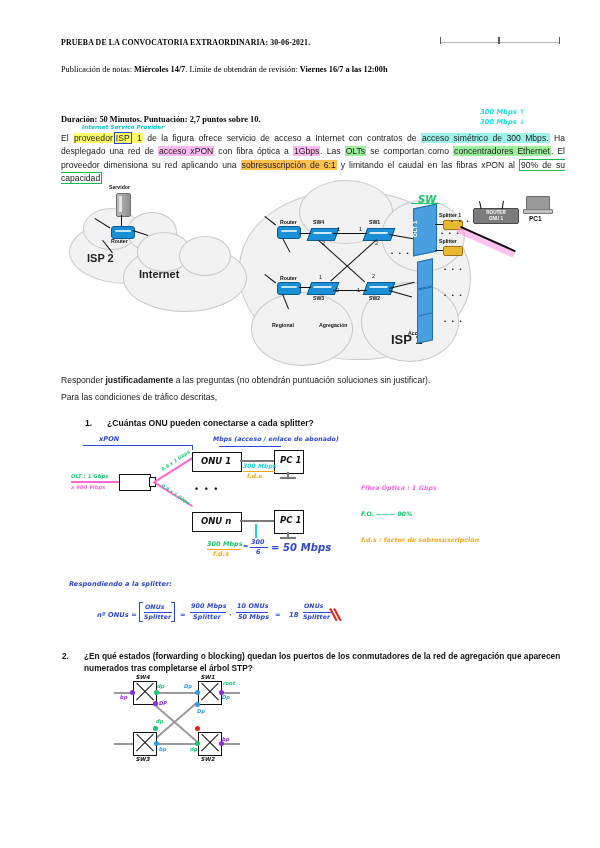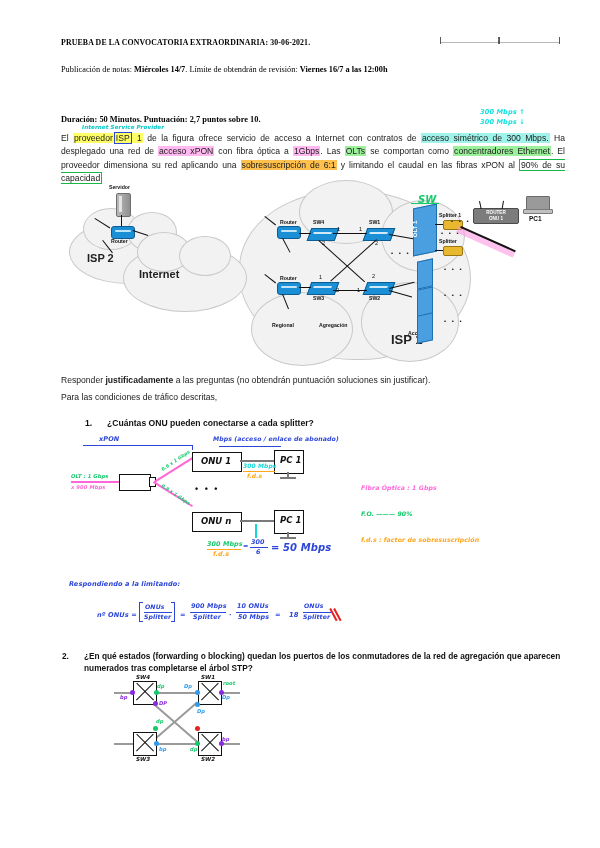--- a/index.html
+++ b/index.html
@@ -316,21 +316,21 @@
     <div class="hw" style="left:182px;top:110px;font-size:6.4px;color:#2d46d8;">=</div>
     <div class="hw" style="left:190px;top:106px;font-size:6.4px;color:#2d46d8;">300</div>
     <div class="bl" style="left:189px;top:115px;width:18px;height:1.4px;"></div>
     <div class="hw" style="left:195px;top:116px;font-size:6.4px;color:#2d46d8;">6</div>
     <div class="hw" style="left:210px;top:110px;font-size:10px;color:#2d46d8;">= 50 Mbps</div>
 
     <div class="hw" style="left:300px;top:52px;font-size:6.2px;color:#ff66d8;">Fibra  Óptica : 1 Gbps</div>
     <div class="hw" style="left:300px;top:78px;font-size:6.2px;color:#16c96b;">F.O. ——— 90%</div>
     <div class="hw" style="left:300px;top:104px;font-size:6.2px;color:#ffa61a;">f.d.s : factor  de  sobresuscripción</div>
 
-    <div class="hw" style="left:8px;top:148px;font-size:6.6px;color:#2d46d8;">Respondiendo a la limitando:</div>
+    <div class="hw" style="left:8px;top:148px;font-size:6.6px;color:#2d46d8;">Respondiendo a la splitter:</div>
     <div class="hw" style="left:36px;top:179px;font-size:6.6px;color:#2d46d8;">nº ONUs =</div>
     <div class="bl" style="left:78px;top:170px;width:1.4px;height:20px;"></div>
     <div class="bl" style="left:78px;top:170px;width:4px;height:1.4px;"></div>
     <div class="bl" style="left:78px;top:189px;width:4px;height:1.4px;"></div>
     <div class="hw" style="left:84px;top:171px;font-size:6.2px;color:#2d46d8;">ONUs</div>
     <div class="bl" style="left:83px;top:180px;width:28px;height:1.4px;"></div>
     <div class="hw" style="left:83px;top:181px;font-size:6.2px;color:#2d46d8;">Splitter</div>
     <div class="bl" style="left:113px;top:170px;width:1.4px;height:20px;"></div>
     <div class="bl" style="left:110px;top:170px;width:4px;height:1.4px;"></div>
     <div class="bl" style="left:110px;top:189px;width:4px;height:1.4px;"></div>

